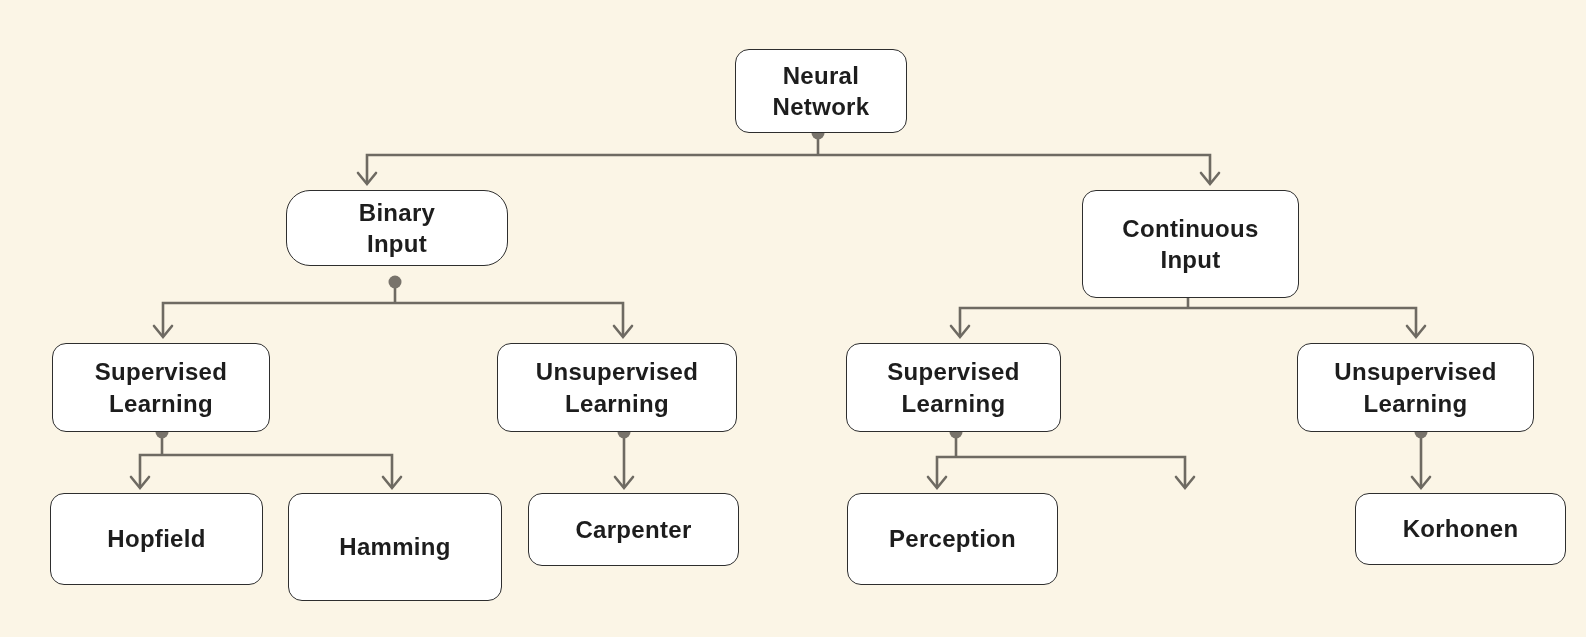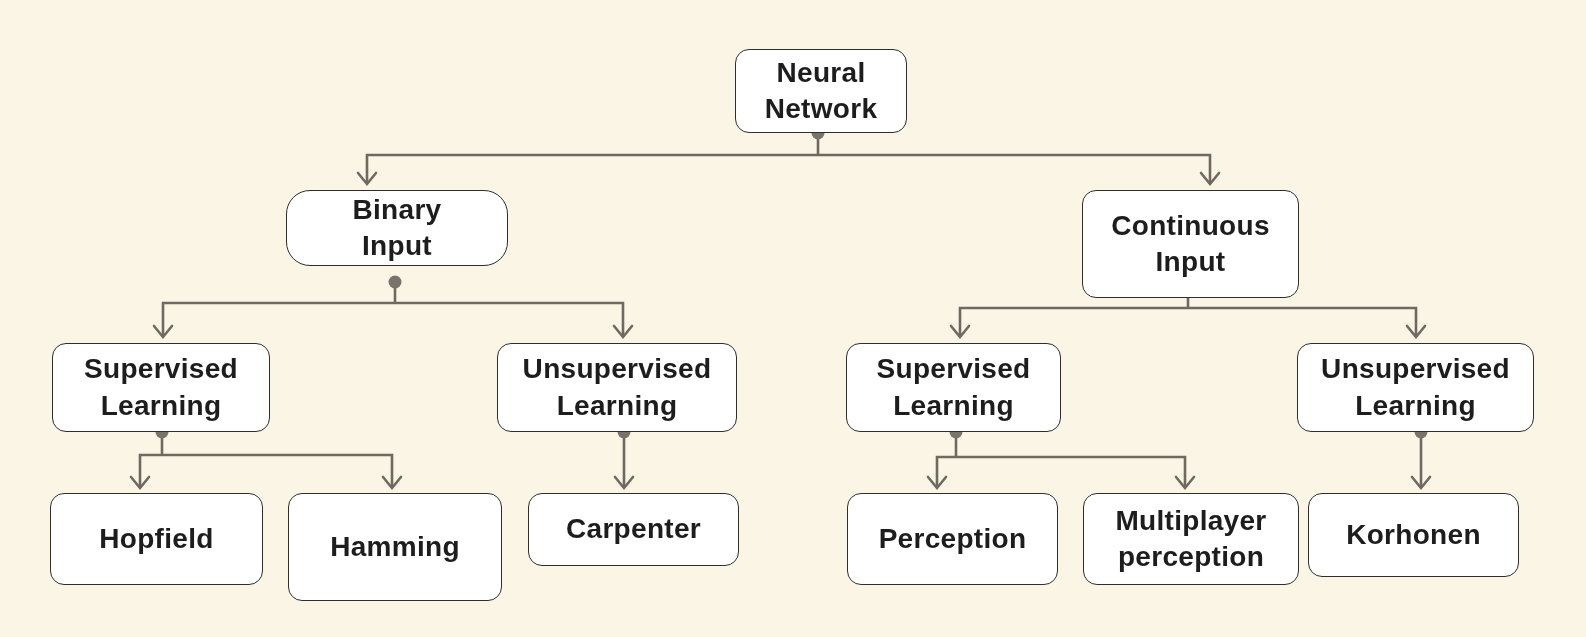--- a/index.html
+++ b/index.html
@@ -44,21 +44,21 @@
     position: absolute;
     box-sizing: border-box;
     background: var(--node-fill);
     border: 1.6px solid var(--node-border);
     border-radius: 14px;
     display: flex;
     align-items: center;
     justify-content: center;
     text-align: center;
     color: var(--text);
-    font-size: 28px;
+    font-size: 24px;
     font-weight: 600;
     line-height: 1.3;
     letter-spacing: 0.3px;
   }
   .node .label { white-space: pre-line; }
 </style>
 </head>
 <body>
 
 <div class="canvas">
@@ -140,21 +140,17 @@
   </div>
   <div class="node" style="left:288px; top:493px; width:214px; height:108px;">
     <span class="label">Hamming</span>
   </div>
   <div class="node" style="left:528px; top:493px; width:211px; height:73px;">
     <span class="label">Carpenter</span>
   </div>
   <div class="node" style="left:847px; top:493px; width:211px; height:92px;">
     <span class="label">Perception</span>
   </div>
-  <div class="node" style="left:1083px; top:493px; width:216px; height:92px;">
-    <span class="label">Multiplayer
-perception</span>
-  </div>
-  <div class="node" style="left:1308px; top:493px; width:211px; height:84px;text-align:right;">
+  <div class="node" style="left:1355px; top:493px; width:211px; height:72px;text-align:right;">
     <span class="label">Korhonen</span>
   </div>
 
 </div>
 
 </body></html>

